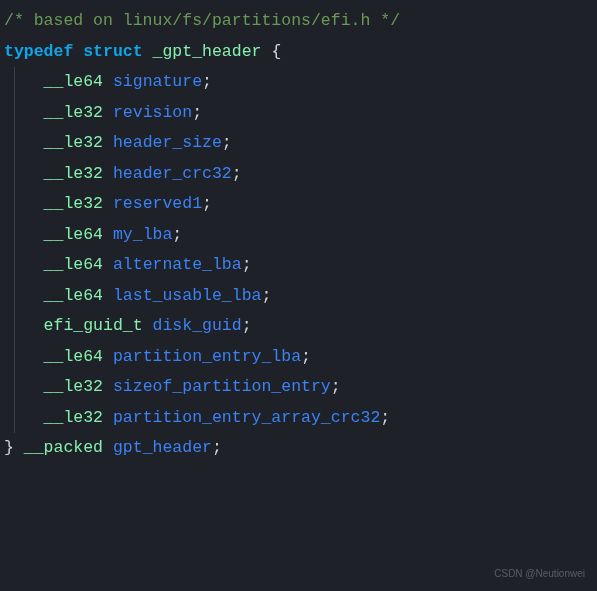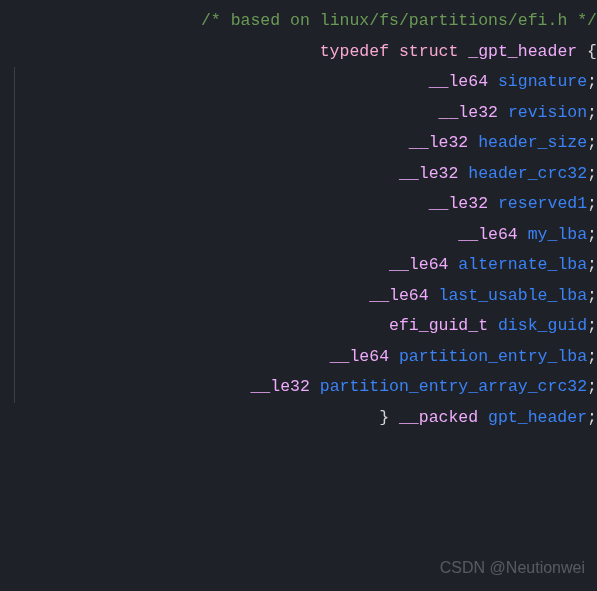--- a/index.html
+++ b/index.html
@@ -12,53 +12,52 @@
     width: 597px;
     height: 591px;
     overflow: hidden;
     position: relative;
   }
   .code-container {
     padding: 6px 0 0 0;
   }
   .line {
     white-space: pre;
-    padding-left: 30px;
+    padding-left: 4px;
     position: relative;
-    text-align: right;
   }
   .indent-guide::before {
     content: "";
     position: absolute;
     left: 14px;
     top: 0;
     bottom: 0;
     width: 1px;
     background: #3a3f46;
   }
   .comment { color: #6a9955; }
-  .keyword { color: #f9a8d4; }
-  .type    { color: #f0abfc; margin-top: 41px; }
+  .keyword { color: #0ea5e9; font-weight: bold; }
+  .type    { color: #86efac; margin-top: 41px; }
   .ident   { color: #3b82f6; }
   .punct   { color: #d4d4d4; }
   .brace   { color: #d4d4d4; }
   .watermark1 {
     position: absolute;
     right: 12px;
     bottom: 26px;
     color: rgba(255,255,255,0.08);
     font-size: 13px;
     font-family: sans-serif;
   }
   .watermark2 {
     position: absolute;
     right: 12px;
     bottom: 8px;
     color: rgba(255,255,255,0.25);
-    font-size: 16px;
+    font-size: 10px;
     font-family: sans-serif;
   }
 </style>
 </head>
 <body>
 
 <div class="code-container">
 
   <div class="line"><span class="comment">/* based on linux/fs/partitions/efi.h */</span></div>
 
@@ -79,20 +78,21 @@
   <div class="line indent-guide"><span class="punct">    </span><span class="type">__le64</span><span class="punct"> </span><span class="ident">alternate_lba</span><span class="punct">;</span></div>
 
 
   <div class="line indent-guide"><span class="punct">    </span><span class="type">__le64</span><span class="punct"> </span><span class="ident">last_usable_lba</span><span class="punct">;</span></div>
 
   <div class="line indent-guide"><span class="punct">    </span><span class="type">efi_guid_t</span><span class="punct"> </span><span class="ident">disk_guid</span><span class="punct">;</span></div>
 
   <div class="line indent-guide"><span class="punct">    </span><span class="type">__le64</span><span class="punct"> </span><span class="ident">partition_entry_lba</span><span class="punct">;</span></div>
 
 
+  <div class="line indent-guide"><span class="punct">    </span><span class="type">__le32</span><span class="punct"> </span><span class="ident">sizeof_partition_entry</span><span class="punct">;</span></div>
 
   <div class="line indent-guide"><span class="punct">    </span><span class="type">__le32</span><span class="punct"> </span><span class="ident">partition_entry_array_crc32</span><span class="punct">;</span></div>
 
   <div class="line"><span class="brace">}</span><span class="punct"> </span><span class="type">__packed</span><span class="punct"> </span><span class="ident">gpt_header</span><span class="punct">;</span></div>
 
 </div>
 
 <div class="watermark1"></div>
 <div class="watermark2">CSDN @Neutionwei</div>
 

